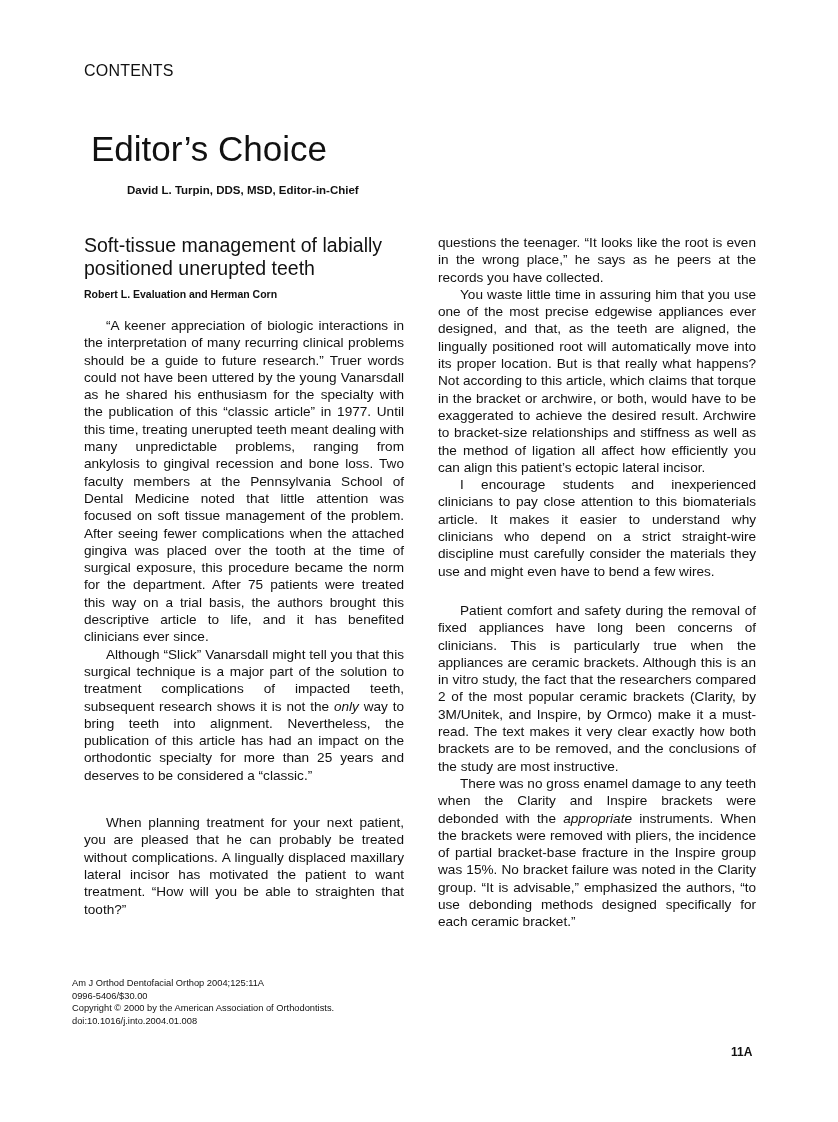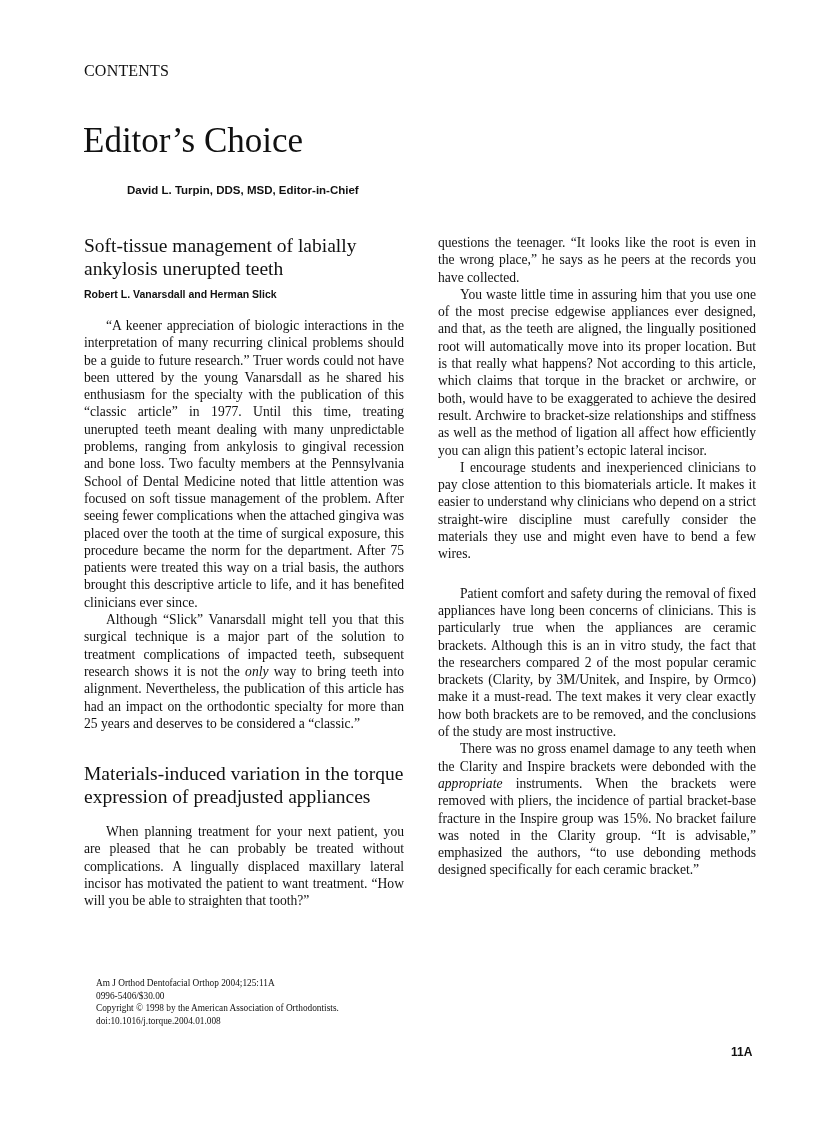--- a/index.html
+++ b/index.html
@@ -1,52 +1,51 @@
 <!DOCTYPE html>
 <html><head>
 <meta charset="utf-8">
 <style>
   html, body { margin: 0; padding: 0; background: #ffffff; }
   body { width: 838px; height: 1122px; position: relative; overflow: hidden; color: #111; }
-  .serif { font-family: Liberation Serif, serif; }
+  .serif { font-family: Liberation Sans, sans-serif; }
   .sans { font-family: "Liberation Sans", "DejaVu Sans", sans-serif; }
   .abs { position: absolute; }
   #section-label { left: 84px; top: 62px; font-size: 16px; letter-spacing: 0.2px; }
   #page-title { left: 83px; top: 121px; font-size: 35px; line-height: 40px; }
   #editor-byline { left: 84px; top: 184px; font-size: 11.5px; font-weight: bold; padding-left: 43px; }
   .col { position: absolute; width: 320px; }
   #col-left { left: 84px; top: 234px; }
   #col-right { left: 438px; top: 234px; width: 318px; }
   .art-title { font-size: 19.5px; line-height: 23px; margin: 0; font-weight: normal; }
   .art-authors { font-size: 10.5px; font-weight: bold; line-height: 16px; margin: 6px 0 0 0; }
   .art-body { font-size: 13.6px; line-height: 17.3px; margin: 0; text-align: justify; hyphens: manual; }
   .art-body p { margin: 0; text-indent: 22px; }
   .art-body p.noindent { text-indent: 0; }
-  .footnote { position: absolute; left: 96px; top: 977px; font-size: 9.3px; line-height: 12.5px; }
+  .footnote { position: absolute; left: 72px; top: 977px; font-size: 9.3px; line-height: 12.5px; }
   #page-number { position: absolute; left: 731px; top: 1045px; font-size: 12px; font-weight: bold; }
 </style>
 </head>
 <body>
 
 <div id="section-label" class="abs serif">CONTENTS</div>
-<h1 id="page-title" class="abs serif" style="margin:0;font-weight:normal;">Editor’s Choice</h1>
+<h1 id="page-title" class="abs serif" style="margin:8px;font-weight:normal;">Editor’s Choice</h1>
 <div id="editor-byline" class="abs sans">David L. Turpin, DDS, MSD, Editor-in-Chief</div>
 
 <div id="col-left" class="col">
   <section>
-    <h2 class="art-title serif">Soft-tissue management of labially ankylosis unerupted teeth</h2>
-    <div class="art-authors sans">Robert L. Vanarsdall and Herman Slick</div>
+    <h2 class="art-title serif">Soft-tissue management of labially positioned unerupted teeth</h2>
+    <div class="art-authors sans">Robert L. Evaluation and Herman Corn</div>
     <div class="art-body serif" style="margin-top:15px;">
       <p>“A keener appreciation of biologic interactions in the interpretation of many recurring clinical problems should be a guide to future research.” Truer words could not have been uttered by the young Vanarsdall as he shared his enthusiasm for the specialty with the publication of this “classic article” in 1977. Until this time, treating unerupted teeth meant dealing with many unpredictable problems, ranging from ankylosis to gingival recession and bone loss. Two faculty members at the Pennsylvania School of Dental Medicine noted that little attention was focused on soft tissue manage­ment of the problem. After seeing fewer complications when the attached gingiva was placed over the tooth at the time of surgical exposure, this procedure became the norm for the department. After 75 patients were treated this way on a trial basis, the authors brought this descriptive article to life, and it has benefited clinicians ever since.</p>
       <p><span>Although “Slick” Vanarsdall might tell you that this surgical technique is a major part of the solution to treatment complications of impacted teeth, subsequent research shows it is not the </span><em>only</em><span> way to bring teeth into alignment. Nevertheless, the publication of this article has had an impact on the orthodontic specialty for more than 25 years and deserves to be considered a “classic.”</span></p>
     </div>
   </section>
 
   <section style="margin-top:30px;">
-    <h2 class="art-title serif">Materials-induced variation in the torque expression of preadjusted appliances</h2>
     <div class="art-body serif" style="margin-top:15px;">
       <p>When planning treatment for your next patient, you are pleased that he can probably be treated without complications. A lingually displaced maxillary lateral incisor has motivated the patient to want treatment. “How will you be able to straighten that tooth?”</p>
     </div>
   </section>
 </div>
 
 <div id="col-right" class="col">
   <div class="art-body serif">
     <p class="noindent">questions the teenager. “It looks like the root is even in the wrong place,” he says as he peers at the records you have collected.</p>
     <p>You waste little time in assuring him that you use one of the most precise edgewise appliances ever designed, and that, as the teeth are aligned, the lingually positioned root will automatically move into its proper location. But is that really what happens? Not accord­ing to this article, which claims that torque in the bracket or archwire, or both, would have to be exag­gerated to achieve the desired result. Archwire to bracket-size relationships and stiffness as well as the method of ligation all affect how efficiently you can align this patient’s ectopic lateral incisor.</p>
@@ -57,17 +56,17 @@
     <div class="art-body serif" style="margin-top:15px;">
       <p>Patient comfort and safety during the removal of fixed appliances have long been concerns of clinicians. This is particularly true when the appliances are ce­ramic brackets. Although this is an in vitro study, the fact that the researchers compared 2 of the most popular ceramic brackets (Clarity, by 3M/Unitek, and Inspire, by Ormco) make it a must-read. The text makes it very clear exactly how both brackets are to be removed, and the conclusions of the study are most instructive.</p>
       <p><span>There was no gross enamel damage to any teeth when the Clarity and Inspire brackets were debonded with the </span><em>appropriate</em><span> instruments. When the brackets were removed with pliers, the incidence of partial bracket-base fracture in the Inspire group was 15%. No bracket failure was noted in the Clarity group. “It is advisable,” emphasized the authors, “to use debonding methods designed specifically for each ceramic bracket.”</span></p>
     </div>
   </section>
 </div>
 
 <div class="footnote serif">
   <div>Am J Orthod Dentofacial Orthop 2004;125:11A</div>
   <div>0996-5406/$30.00</div>
-  <div>Copyright © 1998 by the American Association of Orthodontists.</div>
-  <div>doi:10.1016/j.torque.2004.01.008</div>
+  <div>Copyright © 2000 by the American Association of Orthodontists.</div>
+  <div>doi:10.1016/j.into.2004.01.008</div>
 </div>
 
 <div id="page-number" class="sans">11A</div>
 
 </body></html>

